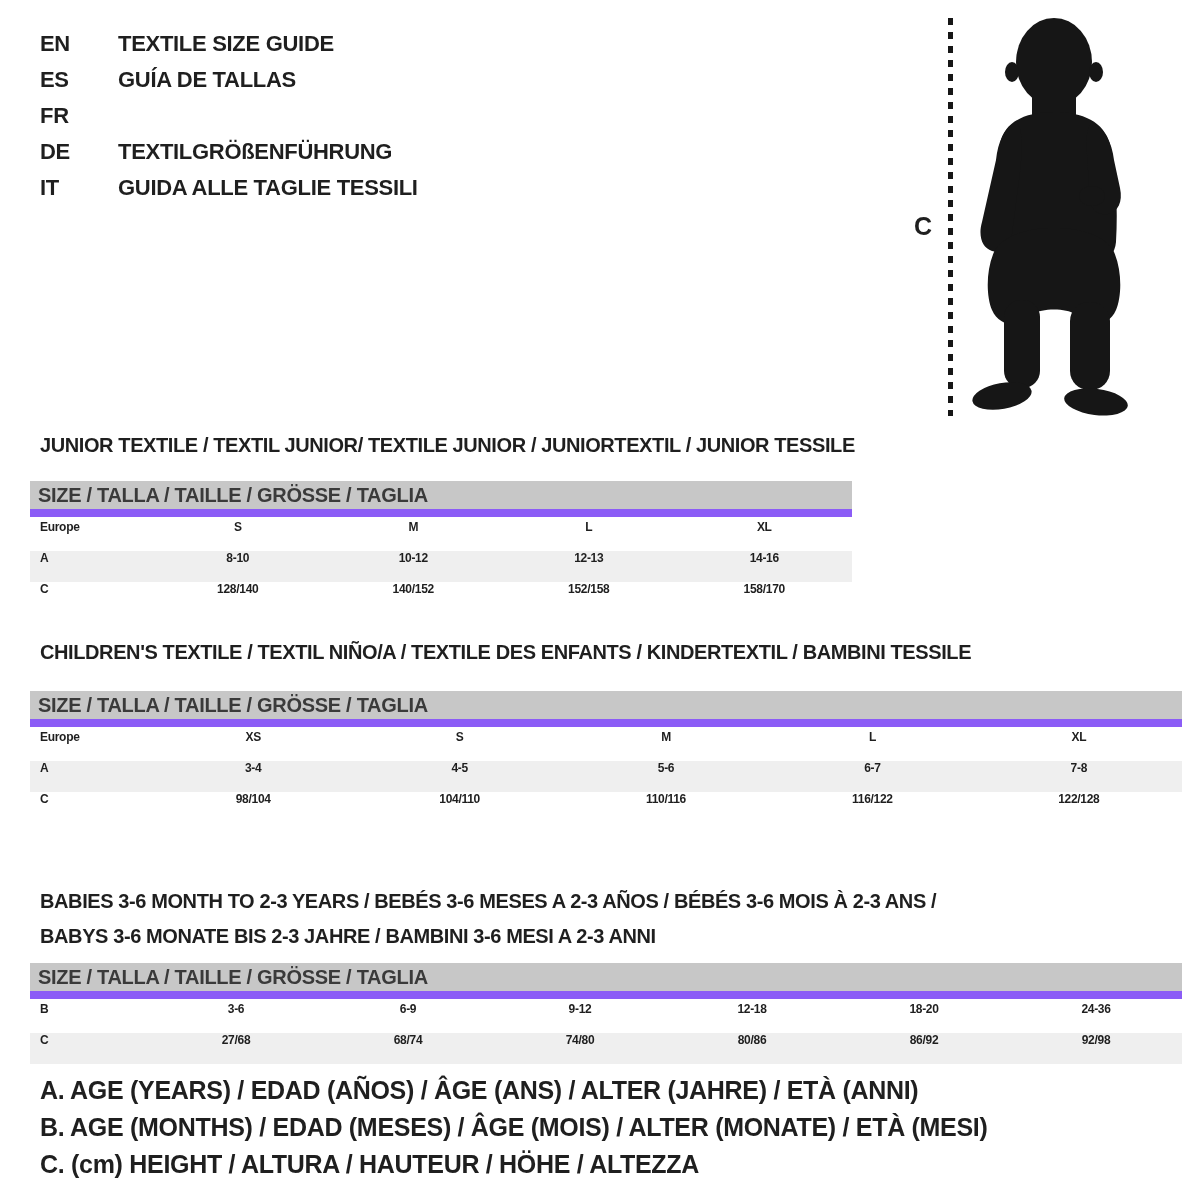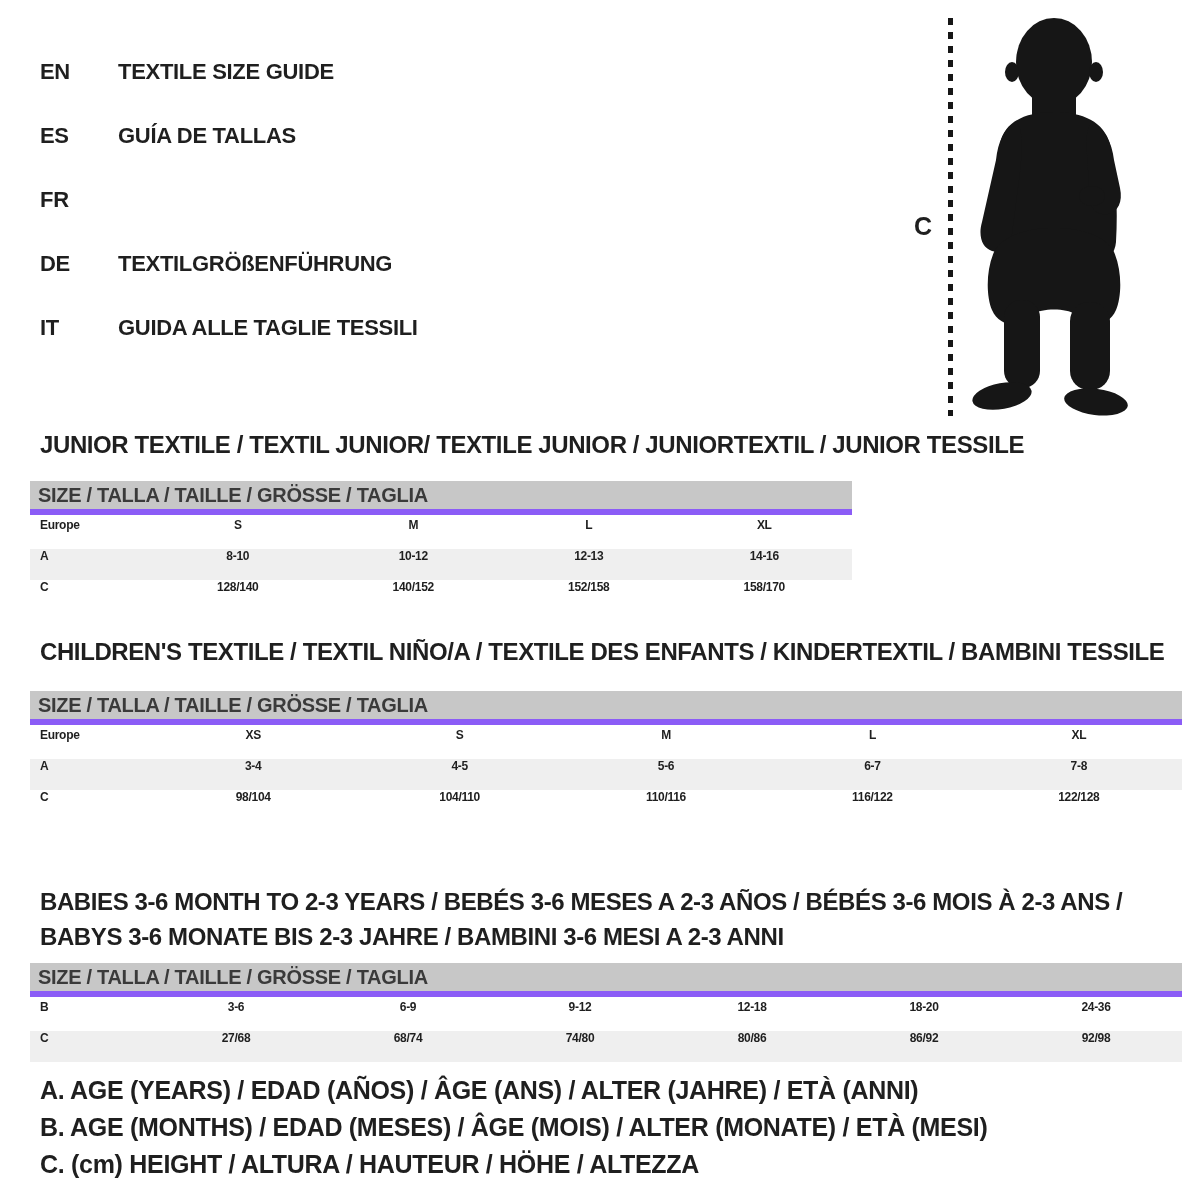--- a/index.html
+++ b/index.html
@@ -5,49 +5,49 @@
   html,body{margin:0;padding:0;background:#ffffff;}
   body{
     width:1200px;height:1200px;position:relative;overflow:hidden;
     font-family:"Liberation Sans","DejaVu Sans",sans-serif;
     color:#1f1f1f;letter-spacing:-0.3px;
   }
   .stage{position:absolute;inset:0;width:1200px;height:1200px;background:#fff;}
 
   
   .lang-list{position:absolute;left:40px;top:26px;}
-  .lang-row{display:flex;height:36px;align-items:center;font-weight:bold;font-size:22px;margin-top:28px;}
+  .lang-row{display:flex;height:36px;align-items:center;font-weight:bold;font-size:22px;}
   .lang-code{width:78px;}
   .lang-label{white-space:nowrap;}
 
   
   .measure-line{
     position:absolute;left:948px;top:18px;width:5px;height:398px;
     background:repeating-linear-gradient(to bottom,#161616 0 7px,transparent 7px 14px);
   }
   .measure-label{position:absolute;left:914px;top:212px;font-weight:bold;font-size:25px;}
   .silhouette{position:absolute;left:970px;top:12px;width:168px;height:406px;}
 
   
   .section{position:absolute;left:30px;}
   #section-junior{top:433px;width:822px;}
   #section-children{top:640px;width:1152px;}
   #section-babies{top:884px;width:1152px;}
   .section-title{
-    padding-left:10px;font-weight:bold;font-size:24px;line-height:24px;
+    padding-left:10px;font-weight:bold;font-size:20px;line-height:24px;
     white-space:nowrap;letter-spacing:-0.4px;
   }
   #section-babies .section-title{line-height:35px;}
   .size-table{position:absolute;left:0;right:0;}
   #section-junior .size-table{top:48px;}
   #section-children .size-table{top:51px;}
   #section-babies .size-table{top:79px;}
 
   .size-header{
-    height:28px;background:#c7c7c7;border-bottom:6px solid #8b5cf6;
+    height:28px;background:#c7c7c7;border-bottom:8px solid #8b5cf6;
     display:flex;align-items:center;padding-left:8px;
     font-weight:bold;font-size:20px;color:#3a3a3a;margin-bottom:3px;
   }
   .t-row{display:flex;height:31px;align-items:flex-start;font-weight:bold;font-size:12px;}
   .t-row.shaded{background:#efefef;}
   .t-label{width:110px;padding-left:10px;flex:0 0 auto;}
   .t-cell{flex:1;text-align:center;}
 
   
   .legend{position:absolute;left:40px;top:1072px;}

